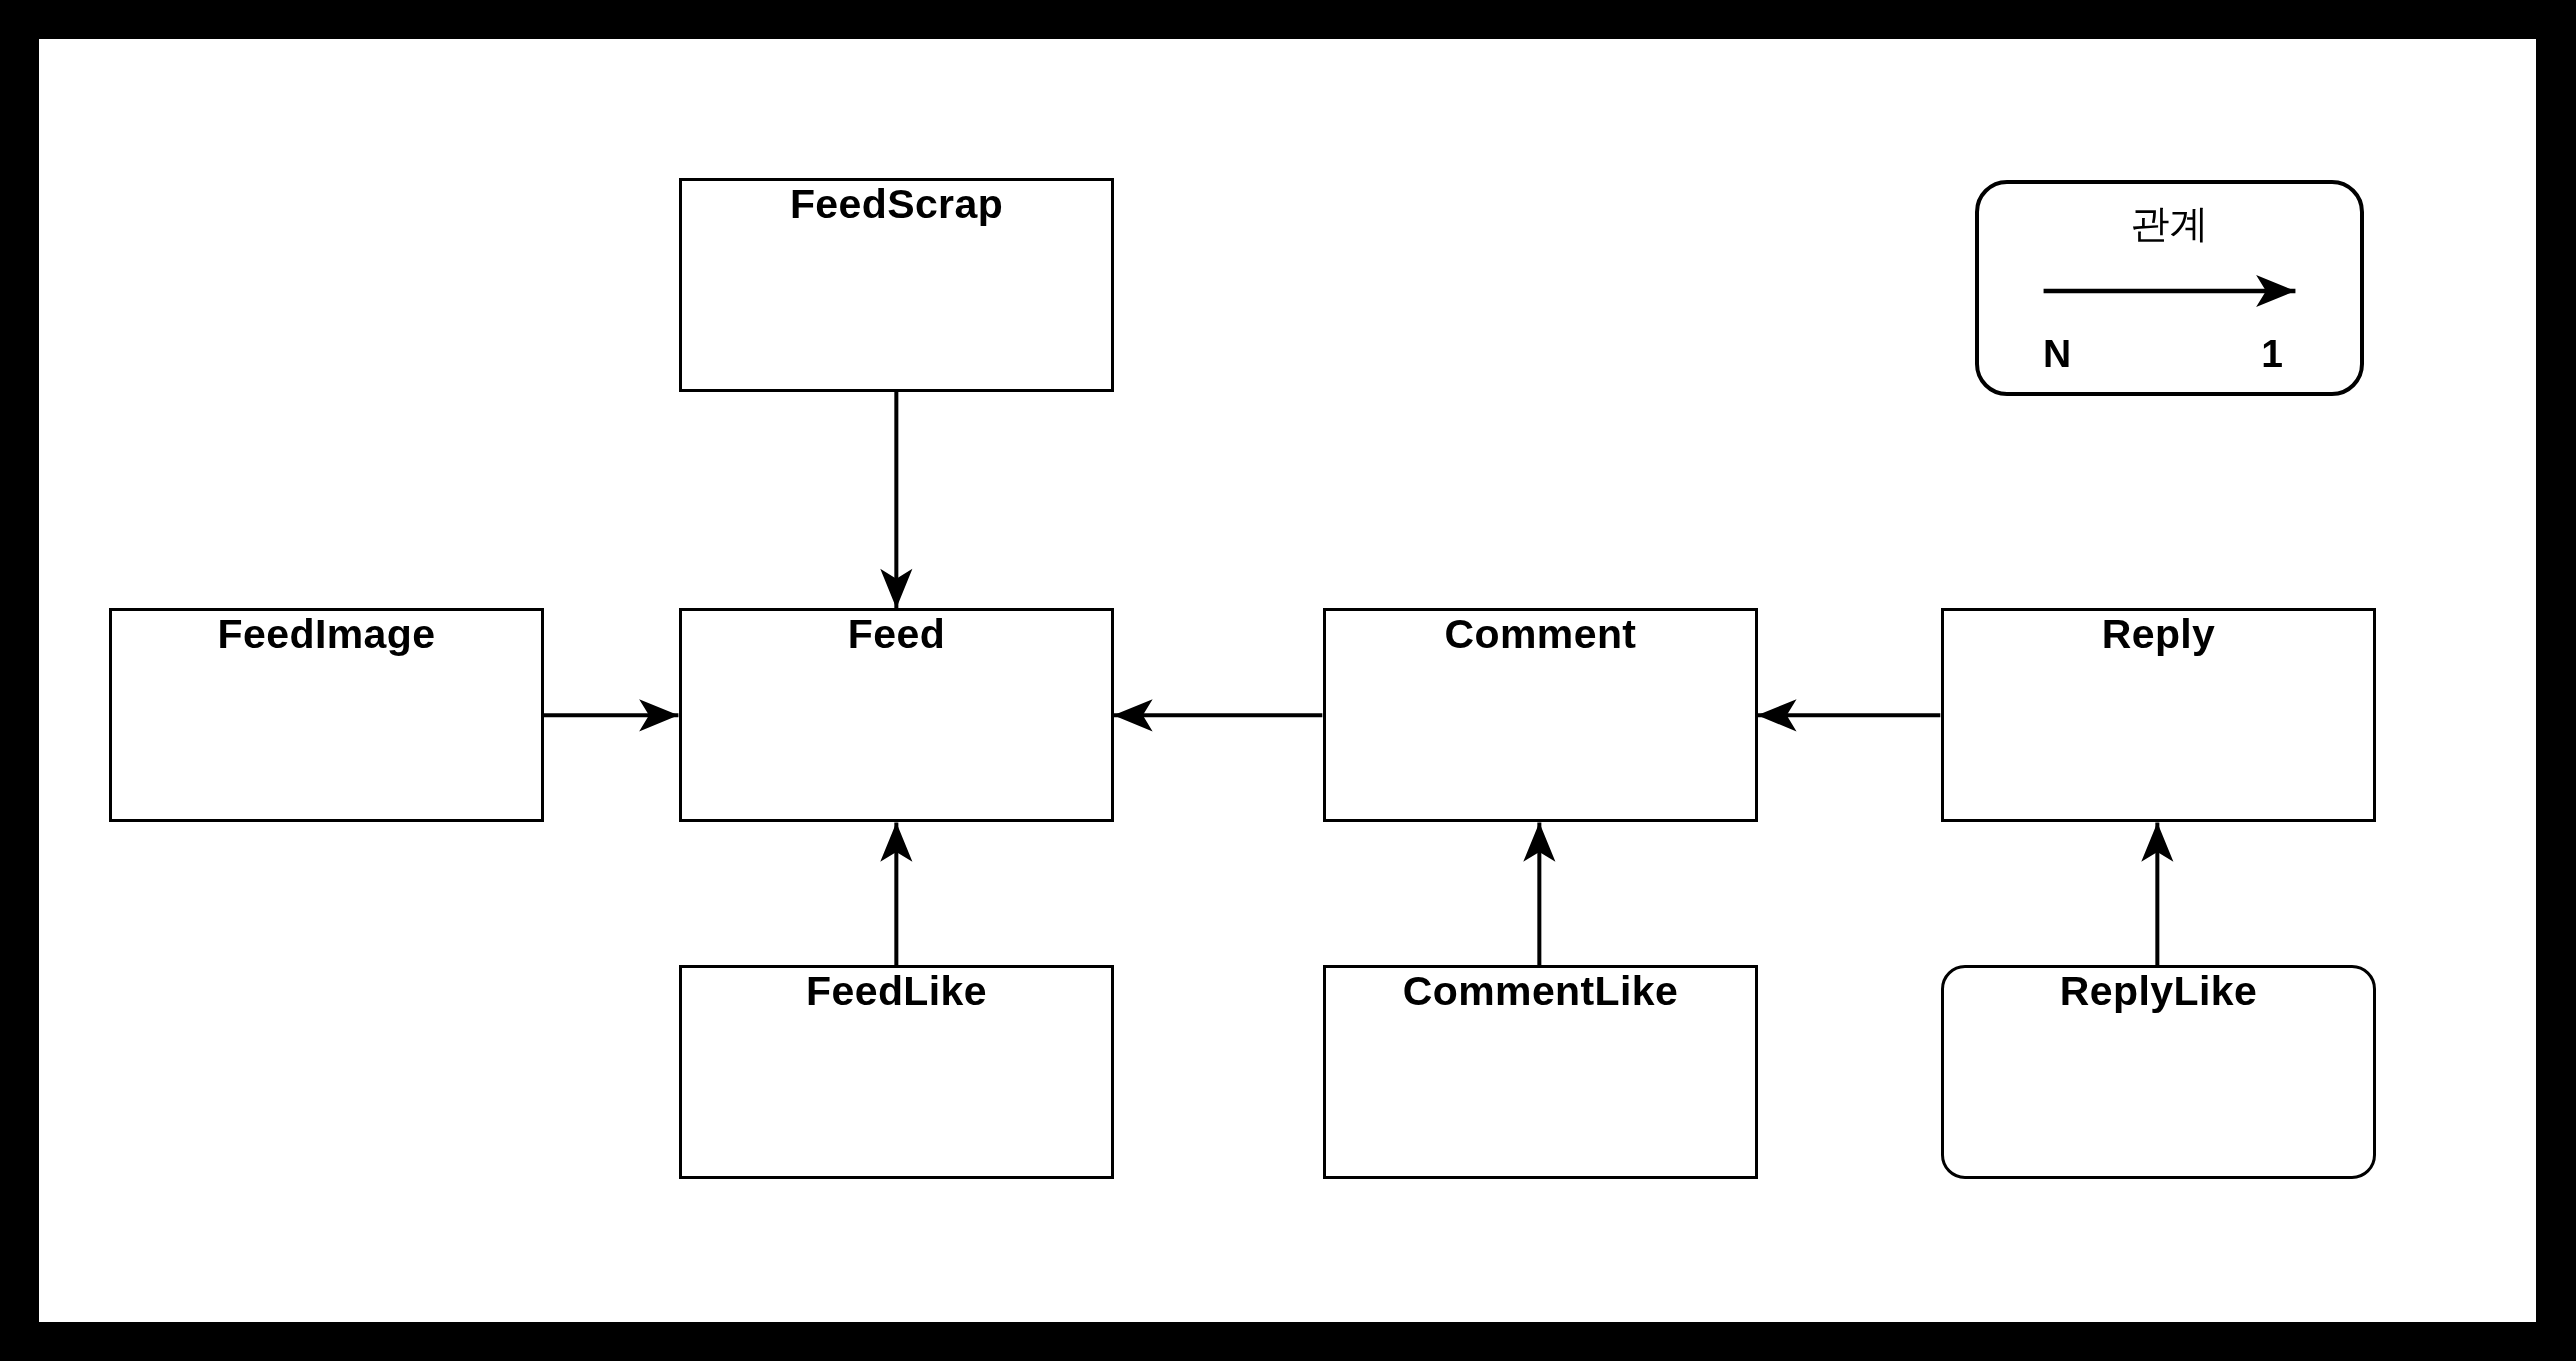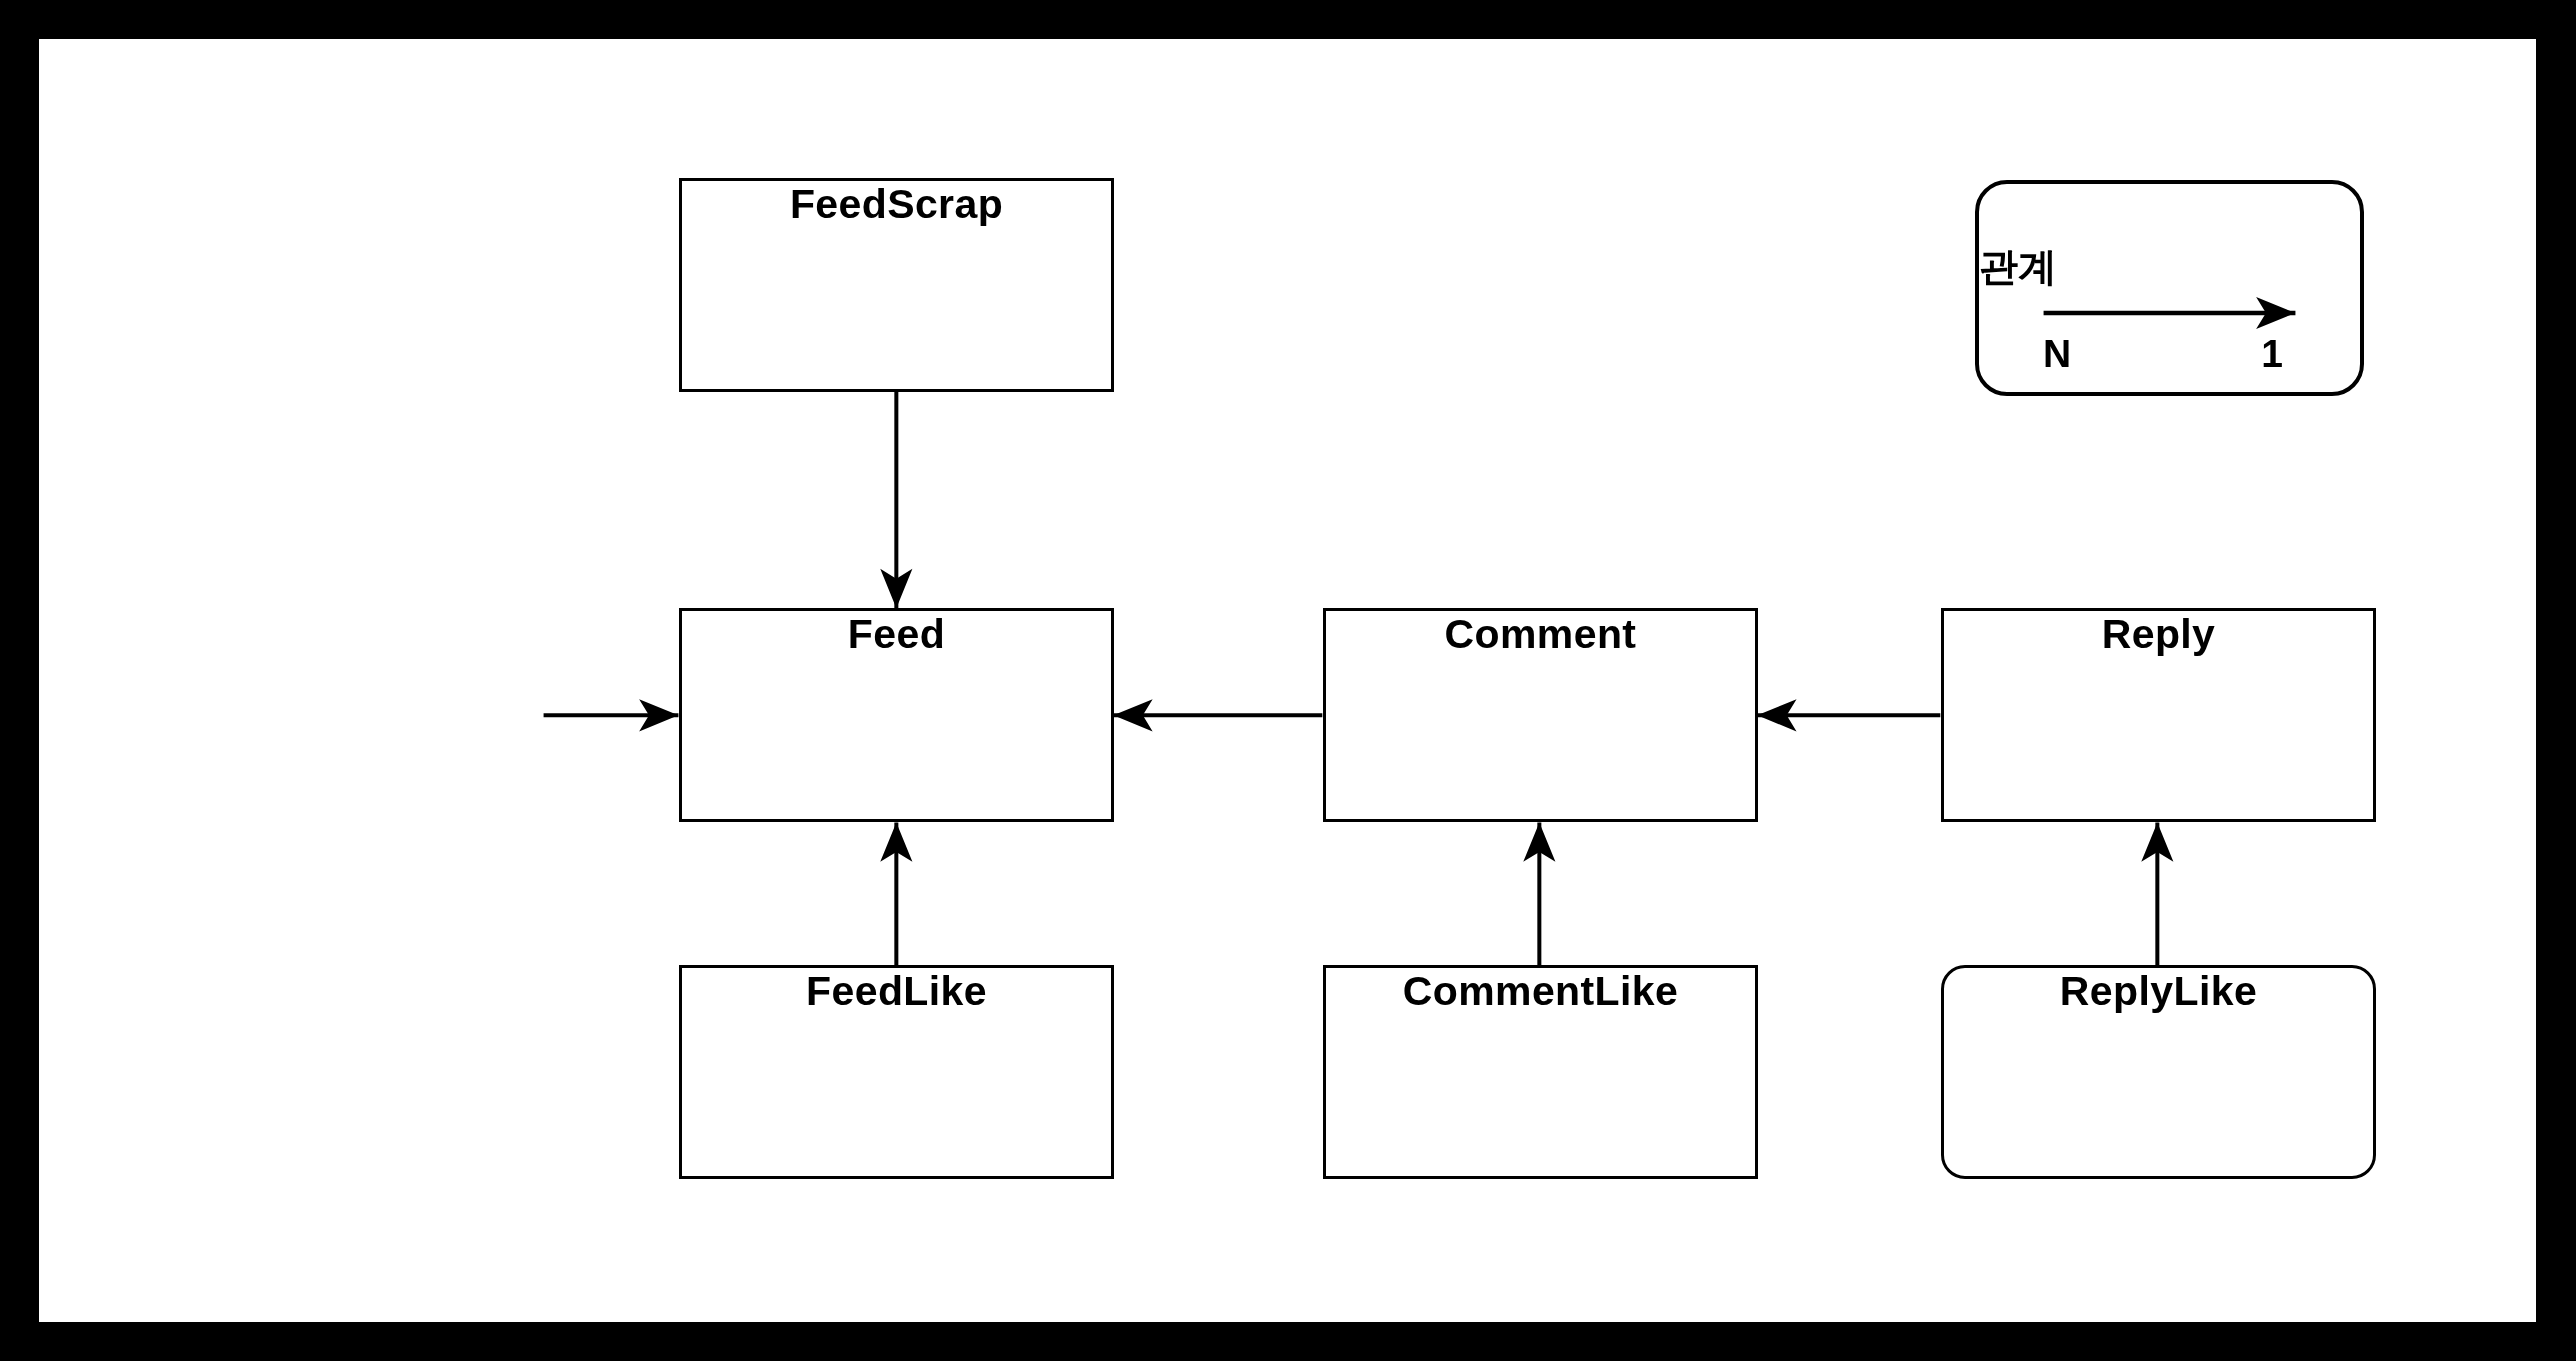--- a/index.html
+++ b/index.html
@@ -26,21 +26,21 @@
   .n-feedlike    { left:640px;  top:926px; }
   .n-commentlike { left:1284px; top:926px; }
   .n-replylike   { left:1902px; top:926px;border-radius:24px; }
   .legend {
     position:absolute; left:1936px; top:141px; width:389px; height:216px;
     box-sizing:border-box; border:4.5px solid #000; border-radius:32px;
     background:#fff; display:flex; flex-direction:column;
     justify-content:space-between; padding:12.5px 0 16px 0;
   }
   .legend-title {
-    text-align:left; font-weight:700; font-size:39px; color:#000;margin-top:43px;
+    text-align:center; font-weight:400; font-size:39px; color:#000;
   }
   .legend-arrow-wrap { display:flex; justify-content:center; }
   .legend-labels {
     display:flex; justify-content:space-between; padding:0 77px 0 64px;
     font-weight:700; font-size:39px; color:#000;
   }
 </style>
 </head>
 <body>
 
@@ -72,20 +72,23 @@
         <line x1="1680" y1="1037" x2="1680" y2="877" stroke="#000" stroke-width="4.5" marker-end="url(#head)"></line>
       </g>
       <g>
         <line x1="2372" y1="1037" x2="2372" y2="877" stroke="#000" stroke-width="4.5" marker-end="url(#head)"></line>
       </g>
     </svg>
 
     <div class="node n-feedscrap">
       <span>FeedScrap</span>
     </div>
+    <div class="node n-feedimage">
+      <span>FeedImage</span>
+    </div>
     <div class="node n-feed">
       <span>Feed</span>
     </div>
     <div class="node n-comment">
       <span>Comment</span>
     </div>
     <div class="node n-reply">
       <span>Reply</span>
     </div>
     <div class="node n-feedlike">

